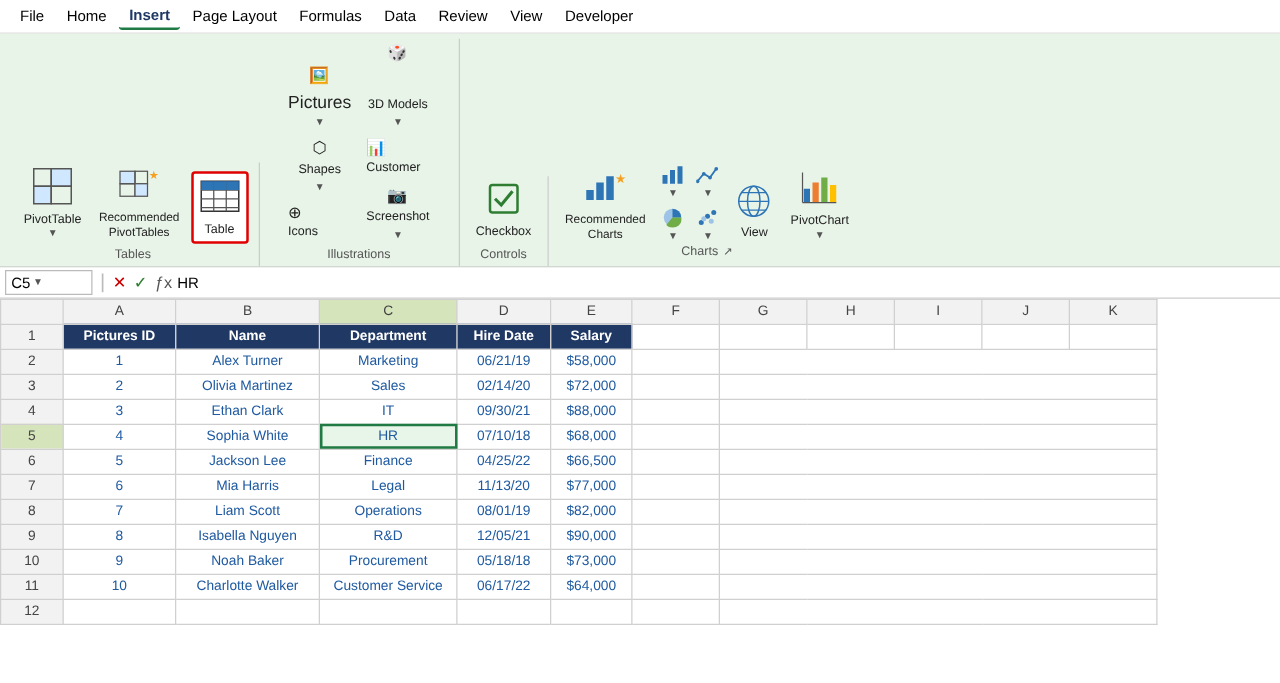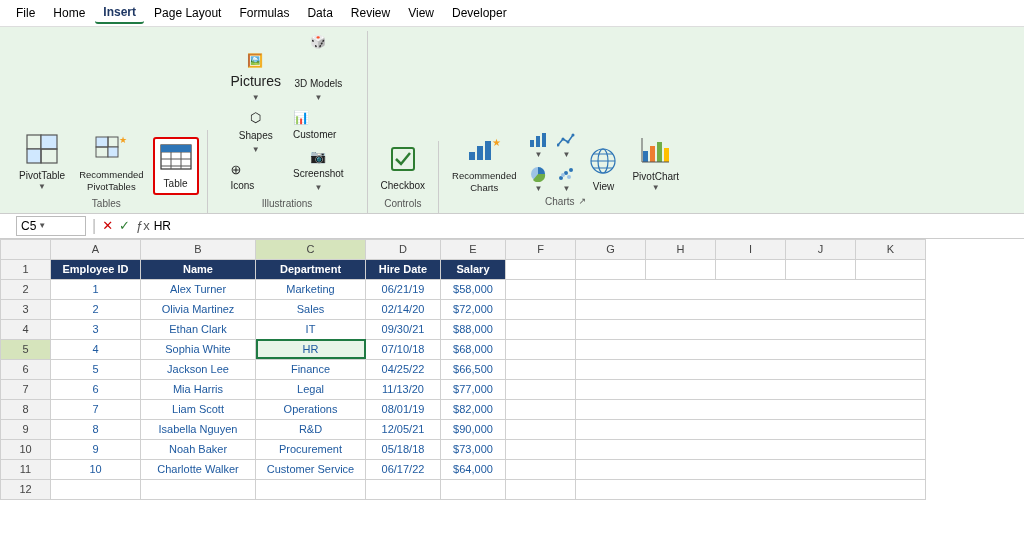--- a/index.html
+++ b/index.html
@@ -90,21 +90,21 @@
       align-items: center;
       gap: 1px;
     }
     .dropdown-arrow { font-size: 8px; color: #555; }
 
     
     .formula-bar {
       display: flex;
       align-items: center;
       border-bottom: 1px solid #ccc;
-      padding: 2px 16px;
+      padding: 2px 4px;
       background: #fff;
       gap: 4px;
     }
     .name-box {
       width: 70px;
       border: 1px solid #bbb;
       padding: 2px 4px;
       font-size: 12px;
       display: flex;
       align-items: center;
@@ -445,21 +445,21 @@
           <th class="col-header">H</th>
           <th class="col-header">I</th>
           <th class="col-header">J</th>
           <th class="col-header">K</th>
         </tr>
       </thead>
       <tbody>
 
         <tr>
           <td class="row-header">1</td>
-          <td class="data-header">Employee ID</td>
+          <td class="data-header">Pictures ID</td>
           <td class="data-header">Name</td>
           <td class="data-header">Department</td>
           <td class="data-header">Hire Date</td>
           <td class="data-header">Salary</td>
           <td class="empty-cell"></td>
           <td class="empty-cell"></td>
           <td class="empty-cell"></td>
           <td class="empty-cell"></td>
           <td class="empty-cell"></td>
           <td class="empty-cell"></td>

